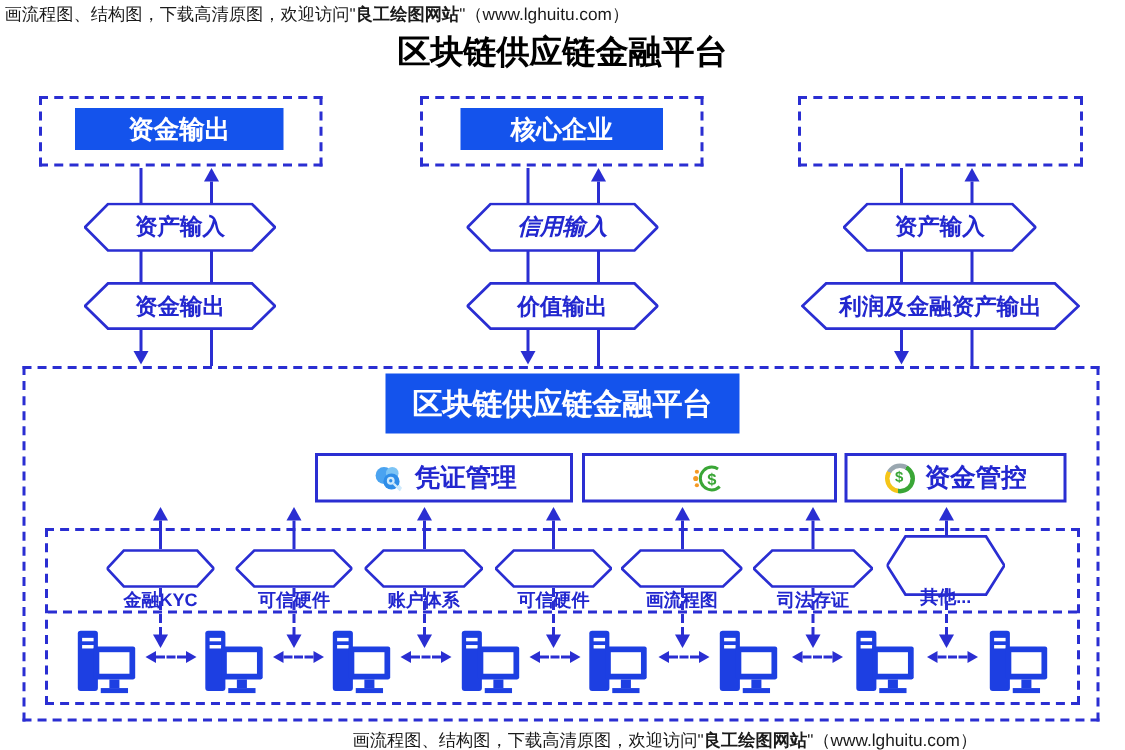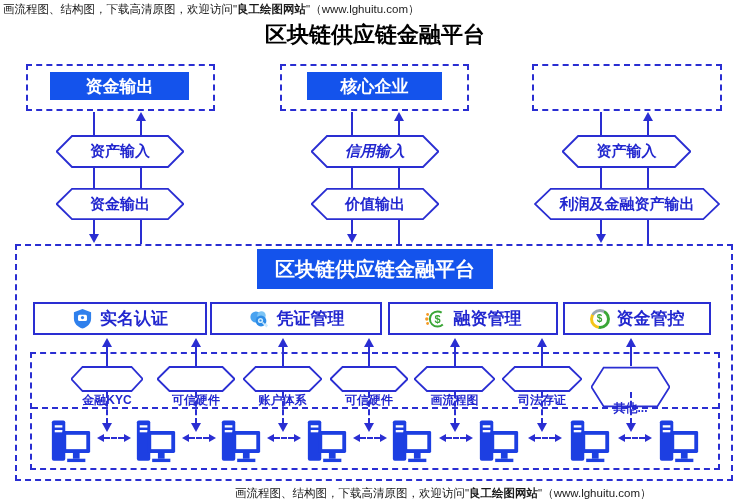--- a/index.html
+++ b/index.html
@@ -102,48 +102,39 @@
   <div class="hex" style="left:534px;top:188px;width:186px;height:32px;justify-content:center;">
     <svg viewBox="0 0 200 33" preserveAspectRatio="none">
         <polygon points="18,1 182,1 199,16.5 182,32 18,32 1,16.5" vector-effect="non-scaling-stroke"></polygon>
       </svg>
     <span>利润及金融资产输出</span>
   </div>
 
   <div class="dashed" style="left:15px;top:244px;width:718px;height:237px;"></div>
   <div class="bluebox platform-bar" style="left:257px;top:249px;width:236px;height:40px;">区块链供应链金融平台</div>
 
-  <div class="feature" style="left:33px;top:302px;width:174px;">
-    <svg width="21" height="21" viewBox="0 0 22 22">
-      <path d="M11 1 L20 4.5 V11 C20 16.5 16 20 11 21.5 C6 20 2 16.5 2 11 V4.5 Z" fill="#2f80ec"></path>
-      <rect x="6.3" y="7" width="9.4" height="6.6" rx="1.6" fill="#fff"></rect>
-      <circle cx="11" cy="10" r="1.7" fill="#2f80ec"></circle>
-    </svg>
-    <span class="flabel">实名认证</span>
-  </div>
   <div class="feature" style="left:210px;top:302px;width:172px;text-align:right;">
     <svg width="22" height="22" viewBox="0 0 22 22">
       <circle cx="8" cy="9" r="5.6" fill="#4aa3f0"></circle>
       <circle cx="13.5" cy="7.5" r="4.2" fill="#7cc4f5"></circle>
       <circle cx="13" cy="13" r="5.4" fill="#2e8de8"></circle>
       <circle cx="12.5" cy="12.5" r="2.6" fill="#cfeafc"></circle>
       <circle cx="12.5" cy="12.5" r="1.1" fill="#2e8de8"></circle>
       <path d="M14.5 14.5 L19 19 M17 17 L18.6 15.6 M18 18.2 L19.6 16.8" stroke="#cfeafc" stroke-width="1.6" fill="none"></path>
     </svg>
     <span class="flabel">凭证管理</span>
   </div>
   <div class="feature" style="left:388px;top:302px;width:170px;">
     <svg width="22" height="22" viewBox="0 0 22 22">
       <circle cx="12.5" cy="11" r="7.6" fill="none" stroke="#3aa636" stroke-width="2" stroke-dasharray="34 14" stroke-dashoffset="-6"></circle>
       <text x="12.5" y="15" text-anchor="middle" font-size="11" font-weight="bold" fill="#3aa636" font-family="Liberation Sans,sans-serif">$</text>
       <circle cx="2.6" cy="6.5" r="1.4" fill="#f59a23"></circle>
       <circle cx="1.8" cy="11" r="1.7" fill="#f59a23"></circle>
       <circle cx="2.6" cy="15.5" r="1.4" fill="#f59a23"></circle>
     </svg>
-    <span class="flabel">融资管理</span>
   </div>
   <div class="feature" style="left:563px;top:302px;width:148px;">
     <div class="coin">
         <i>$</i>
       </div>
     <span class="flabel">资金管控</span>
   </div>
 
   <div class="dashed" style="left:30px;top:352px;width:690px;height:118px;"></div>
   <div class="hdash" style="position:absolute;left:32px;top:407px;width:686px;"></div>
@@ -204,21 +195,21 @@
       <div class="hex hex-sm" style="left:502px;top:366px;width:80px;height:26px">
         <svg viewBox="0 0 200 26" preserveAspectRatio="none">
           <polygon points="32,1 168,1 199,13 168,25 32,25 1,13" vector-effect="non-scaling-stroke"></polygon>
         </svg>
         <span>司法存证</span>
       </div>
       <div class="vdash" style="left:541px;top:392px;height:32px"></div>
       <div class="ah-down" style="left:537px;top:423px"></div>
       <div class="vline" style="left:629.5px;top:347px;height:19px"></div>
       <div class="ah-up" style="left:625.5px;top:338px"></div>
-      <div class="hex hex-sm" style="left:591px;top:366px;width:79px;height:42px">
+      <div class="hex hex-sm" style="left:591px;top:356px;width:79px;height:42px">
         <svg viewBox="0 0 200 26" preserveAspectRatio="none">
           <polygon points="32,1 168,1 199,13 168,25 32,25 1,13" vector-effect="non-scaling-stroke"></polygon>
         </svg>
         <span>其他...</span>
       </div>
       <div class="vdash" style="left:629.5px;top:392px;height:32px"></div>
       <div class="ah-down" style="left:625.5px;top:423px"></div>
     </div>
 
   <div id="node-layer">

